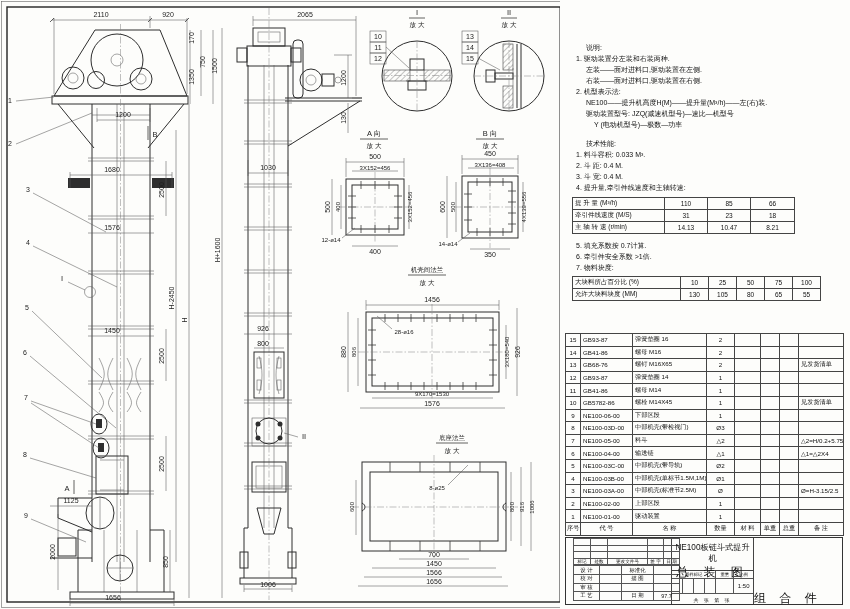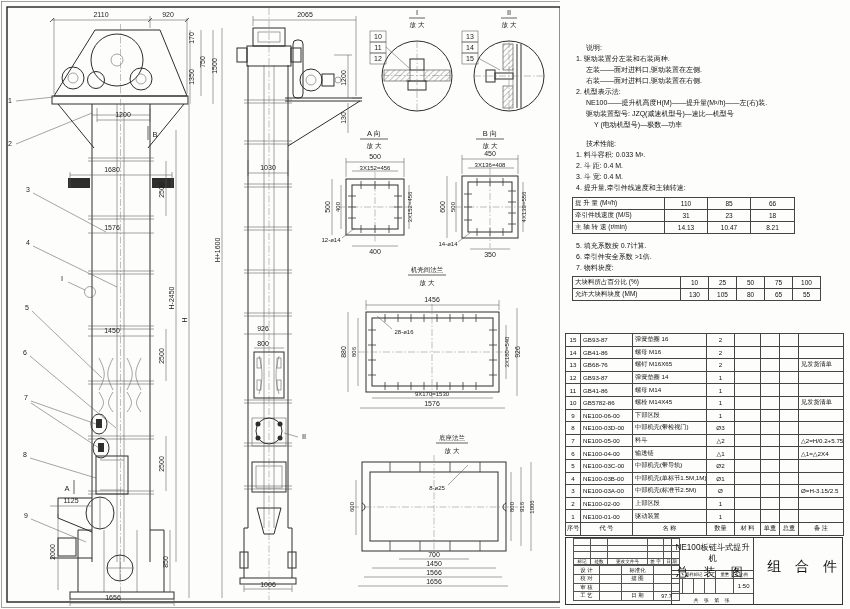--- a/index.html
+++ b/index.html
@@ -31,21 +31,21 @@
   .sig td{border:0.5px solid #555;height:7.6px;font-size:5.4px;color:#111;text-align:center;padding:0;white-space:nowrap;overflow:hidden;}
   .tbtitle{position:absolute;left:0;top:0;width:100%;height:33px;border-bottom:1px solid #444;box-sizing:border-box;text-align:center;}
   .tbtitle .l1{font-size:8.2px;margin-top:4px;color:#111;}
   .tbtitle .l2{font-size:12px;letter-spacing:6px;color:#111;}
   .stamp{position:absolute;left:0;top:33px;width:100%;height:8px;display:flex;box-sizing:border-box;border-bottom:1px solid #555;}
   .stamp div{font-size:4.4px;color:#111;text-align:center;border-right:1px solid #555;box-sizing:border-box;line-height:8px;overflow:hidden;white-space:nowrap;}
   .sboxes{position:absolute;left:0;top:41px;width:100%;height:15px;display:flex;box-sizing:border-box;border-bottom:1px solid #555;}
   .sboxes div{border-right:1px solid #555;box-sizing:border-box;font-size:6px;color:#111;text-align:center;line-height:15px;}
   .sheetinfo{position:absolute;left:0;top:56px;width:100%;height:12px;font-size:5px;color:#111;text-align:center;line-height:12px;letter-spacing:2px;}
   .dno{position:absolute;left:0;top:0;width:100%;height:28px;border-bottom:1px solid #444;box-sizing:border-box;text-align:center;font-size:10px;line-height:28px;color:#111;letter-spacing:1px;}
-  .ptype{position:absolute;left:0;top:12px;width:100%;text-align:right;font-size:14px;color:#111;letter-spacing:5px;padding-top:8px;box-sizing:border-box;}
+  .ptype{position:absolute;left:0;top:44px;width:100%;text-align:left;font-size:12px;color:#111;letter-spacing:5px;padding-top:8px;box-sizing:border-box;}
 </style>
 </head>
 <body>
 
 <div id="sheet">
 
 <svg width="560" height="609" viewBox="0 0 560 609">
   <defs>
     <pattern id="h45" width="4" height="4" patternUnits="userSpaceOnUse" patternTransform="rotate(45)">
       <line x1="0" y1="0" x2="0" y2="4" stroke="#555" stroke-width="0.7"></line>

